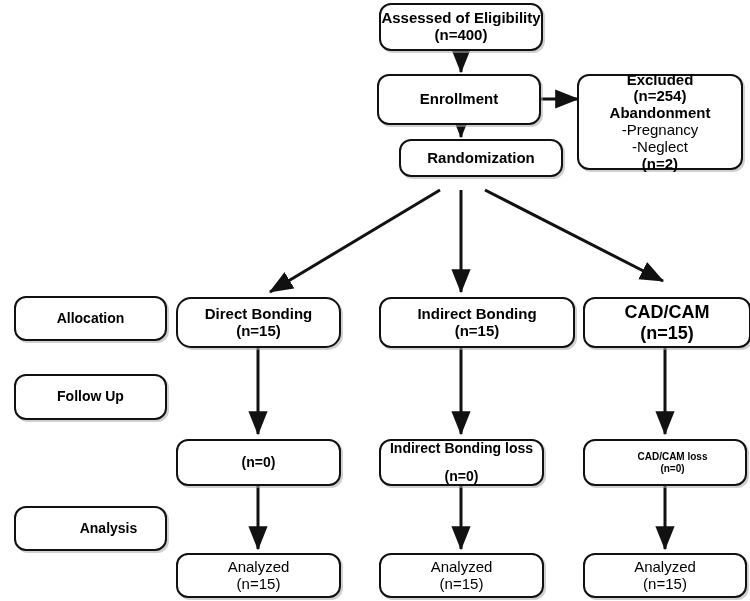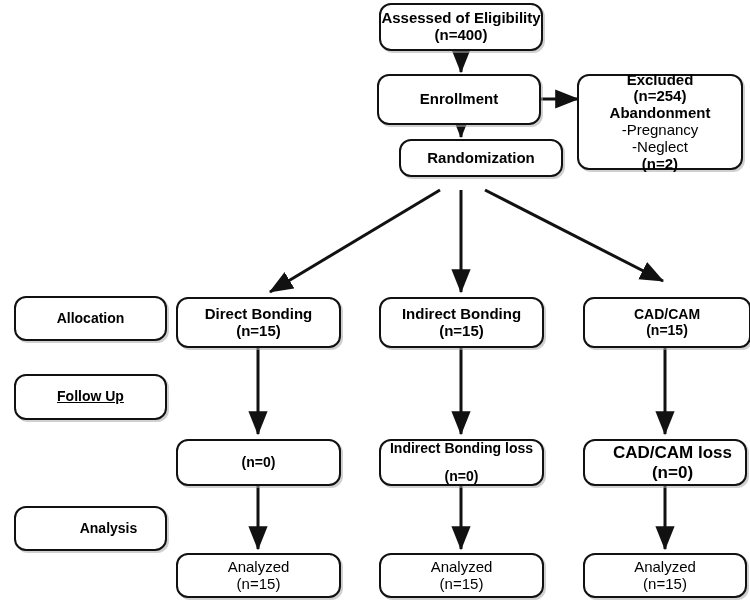--- a/index.html
+++ b/index.html
@@ -100,53 +100,53 @@
     <span class="ln bold">Abandonment</span>
     <span class="ln reg">-Pregnancy</span>
     <span class="ln reg">-Neglect</span>
     <span class="ln bold">(n=2)</span>
   </div>
 
   <div class="node" style="left:14px; top:252px; width:153px; height:45px; font-size:14px;margin-top:44px;">
     <span class="ln bold">Allocation</span>
   </div>
 
-  <div class="node" style="left:14px; top:374px; width:153px; height:46px; font-size:14px;text-decoration:underline;">
+  <div class="node" style="left:14px; top:374px; width:153px; height:46px; font-size:14px;">
     <span class="ln bold">Follow Up</span>
   </div>
 
   <div class="node" style="left:14px; top:506px; width:153px; height:45px; font-size:14px;padding-left:36px;">
     <span class="ln bold">Analysis</span>
   </div>
 
-  <div class="node" style="left:176px; top:297px; width:165px; height:51px; font-size:15px;">
+  <div class="node" style="left:176px; top:297px; width:165px; height:51px; font-size:15px;border-radius:15px;">
     <span class="ln bold">Direct Bonding</span>
     <span class="ln bold">(n=15)</span>
   </div>
 
-  <div class="node" style="left:379px; top:297px; width:165px; height:51px; font-size:15px;">
+  <div class="node" style="left:379px; top:297px; width:196px; height:51px; font-size:15px;">
     <span class="ln bold">Indirect Bonding</span>
     <span class="ln bold">(n=15)</span>
   </div>
 
-  <div class="node" style="left:583px; top:297px; width:168px; height:51px; font-size:14px;border-radius:11px;">
+  <div class="node" style="left:583px; top:297px; width:168px; height:51px; font-size:18px;">
     <span class="ln bold">CAD/CAM</span>
     <span class="ln bold">(n=15)</span>
   </div>
 
   <div class="node" style="left:176px; top:439px; width:165px; height:47px; font-size:14px;">
     <span class="ln bold">(n=0)</span>
   </div>
 
   <div class="node" style="left:379px; top:439px; width:165px; height:47px; font-size:14px;gap:12px;">
     <span class="ln bold">Indirect Bonding loss</span>
     <span class="ln bold">(n=0)</span>
   </div>
 
-  <div class="node" style="left:583px; top:439px; width:164px; height:47px; font-size:17px;padding-left:15px;">
+  <div class="node" style="left:583px; top:439px; width:164px; height:47px; font-size:10px;padding-left:15px;">
     <span class="ln bold">CAD/CAM loss</span>
     <span class="ln bold">(n=0)</span>
   </div>
 
   <div class="node" style="left:176px; top:553px; width:165px; height:45px; font-size:15px;">
     <span class="ln reg">Analyzed</span>
     <span class="ln reg">(n=15)</span>
   </div>
 
   <div class="node" style="left:379px; top:553px; width:165px; height:45px; font-size:15px;">

